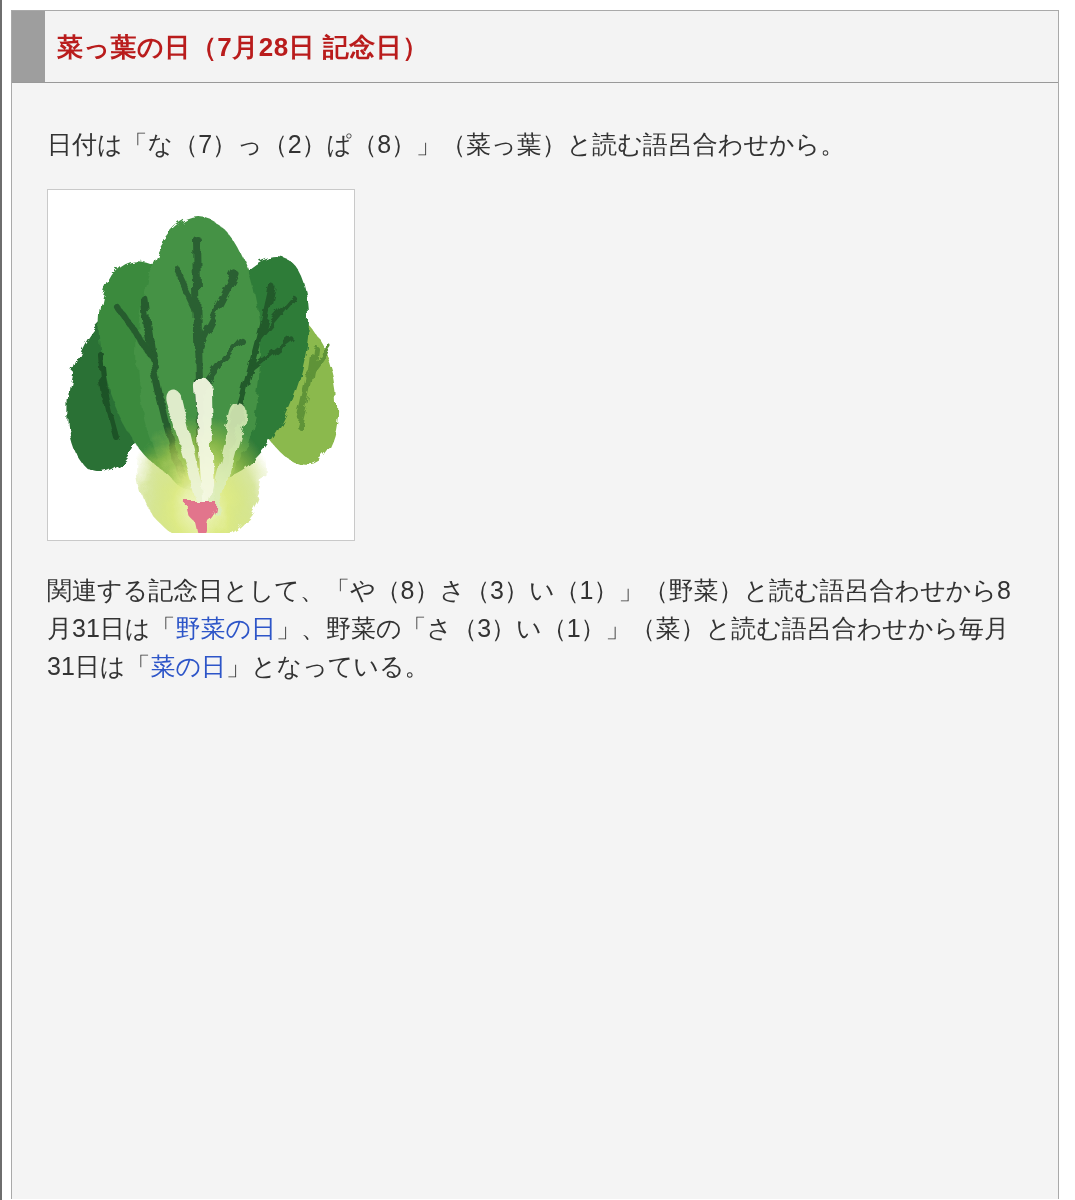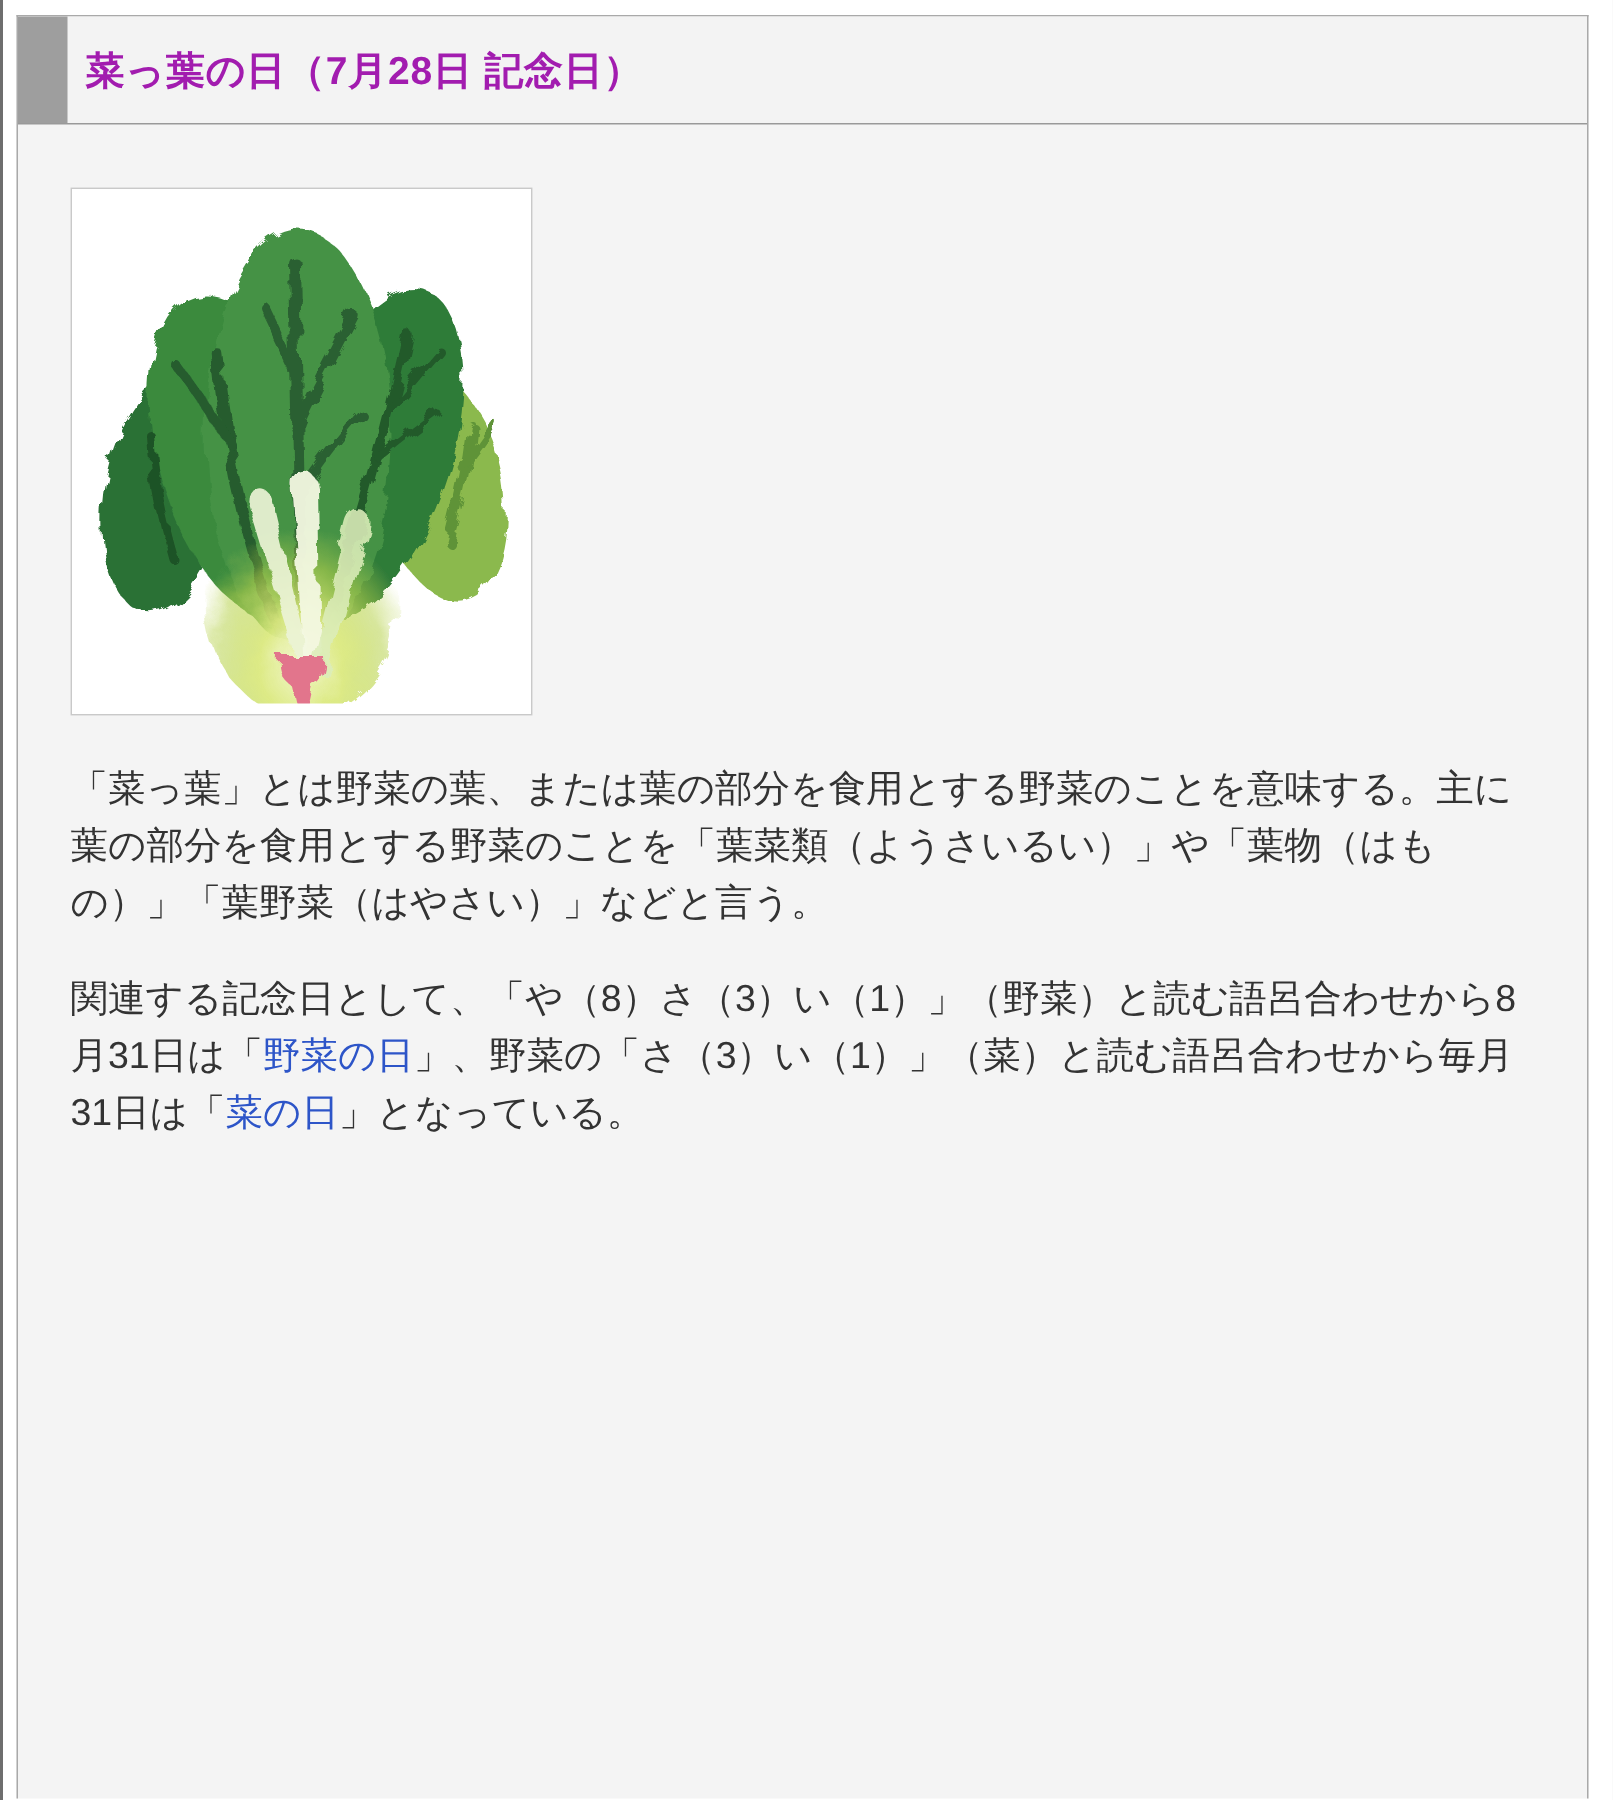--- a/index.html
+++ b/index.html
@@ -38,21 +38,21 @@
     width: 33px;
     align-self: stretch;
     background: #9e9e9e;
     flex: none;
   }
   .hdr h1 {
     margin: 0 0 0 12px;
     font-size: 26px;
     line-height: 1;
     font-weight: bold;
-    color: #a21caf;
+    color: #b91c1c;
     letter-spacing: 0.5px;
     white-space: nowrap;
   }
   .bdy {
     padding: 42px 35px 0 35px;
     font-size: 25px;
     line-height: 38px;
     color: #333333;
     text-align: left;
   }
@@ -82,20 +82,21 @@
 
 <div class="panel">
 
   <div class="hdr">
     <div class="accent"></div>
     <h1>菜っ葉の日（7月28日 記念日）</h1>
   </div>
 
   <div class="bdy">
 
+    <p>日付は「な（7）っ（2）ぱ（8）」（菜っ葉）と読む語呂合わせから。</p>
 
 
     <div class="figure">
       <svg viewBox="0 0 290 336" xmlns="http://www.w3.org/2000/svg">
         <defs>
           <filter id="rough" x="-20%" y="-20%" width="140%" height="140%">
             <feTurbulence type="fractalNoise" baseFrequency="0.055" numOctaves="4" seed="11" result="n"></feTurbulence>
             <feDisplacementMap in="SourceGraphic" in2="n" scale="11"></feDisplacementMap>
           </filter>
           <radialGradient id="glow" cx="50%" cy="78%" r="60%">
@@ -127,20 +128,19 @@
           </g>
           <ellipse cx="145" cy="268" rx="64" ry="76" fill="url(#glow)"></ellipse>
           <path d="M145,318 L111,206 C107,192 121,187 125,200 L152,314 Z" fill="#ecf3d6" opacity="0.92"></path>
           <path d="M147,318 L139,192 C138,178 155,178 156,192 L158,316 Z" fill="#f3f8e2" opacity="0.95"></path>
           <path d="M150,316 L175,216 C179,202 193,206 189,219 L162,318 Z" fill="#dcedba" opacity="0.88"></path>
           <path d="M130,305 L160,305 C161,315 157,320 152,324 L150,333 C149,338 141,338 140,333 L138,324 C133,320 129,315 130,305 Z" fill="#e2758c"></path>
         </g>
       </svg>
     </div>
 
-    <p>「菜っ葉」とは野菜の葉、または葉の部分を食用とする野菜のことを意味する。主に葉の部分を食用とする野菜のことを「葉菜類（ようさいるい）」や「葉物（はもの）」「葉野菜（はやさい）」などと言う。</p>
 
 
 
     <p><span>関連する記念日として、「や（8）さ（3）い（1）」（野菜）と読む語呂合わせから8月31日は「</span><a class="lnk" href="#">野菜の日</a><span>」、野菜の「さ（3）い（1）」（菜）と読む語呂合わせから毎月31日は「</span><a class="lnk" href="#">菜の日</a><span>」となっている。</span></p>
 
   </div>
 </div>
 
 </body></html>

